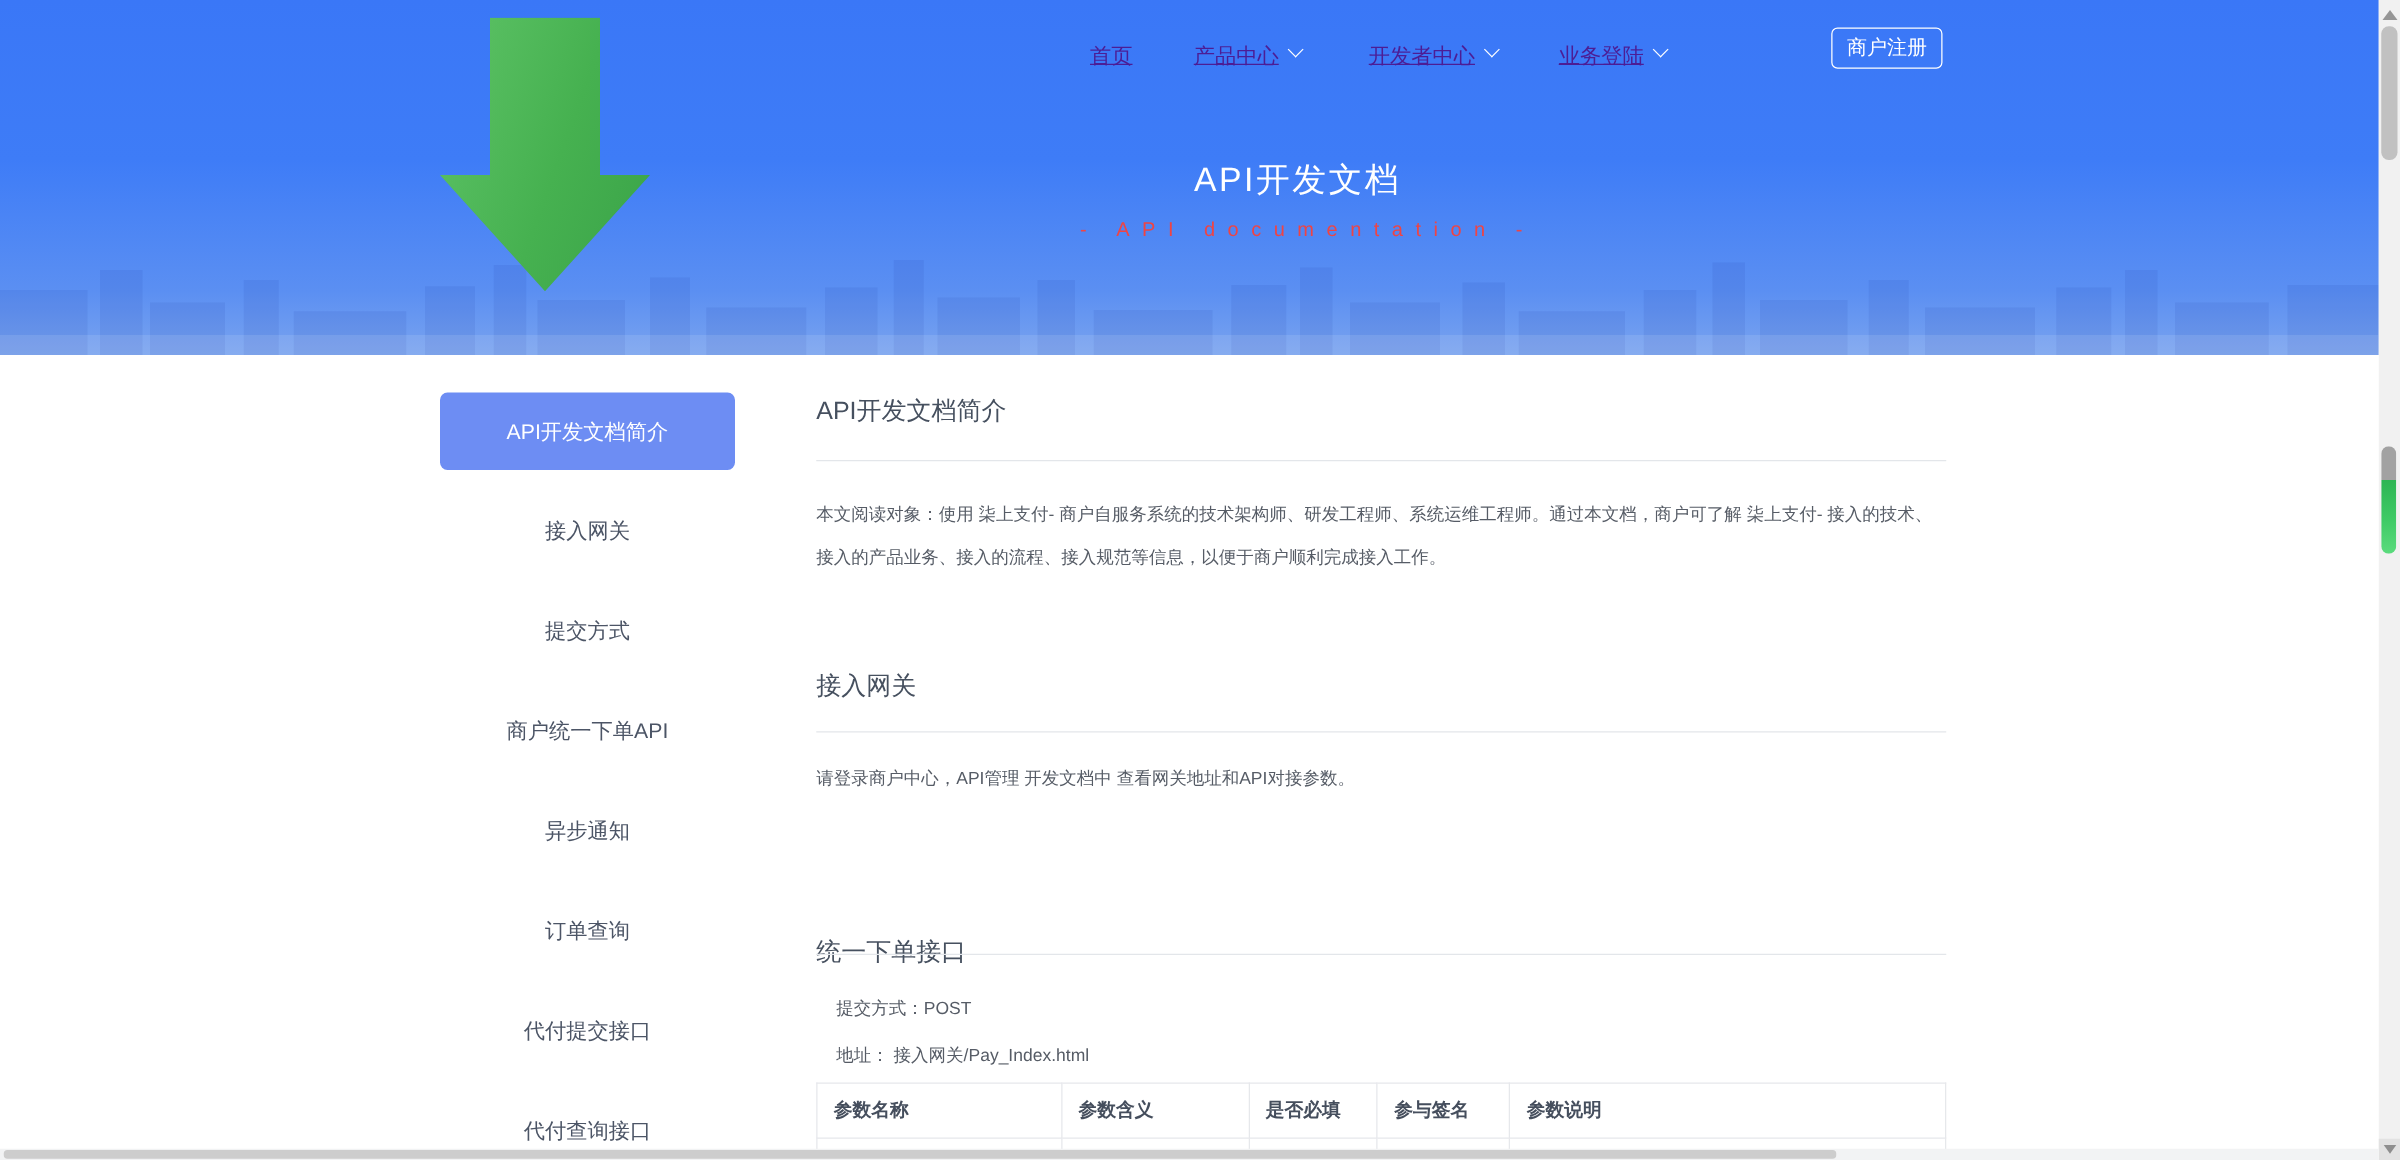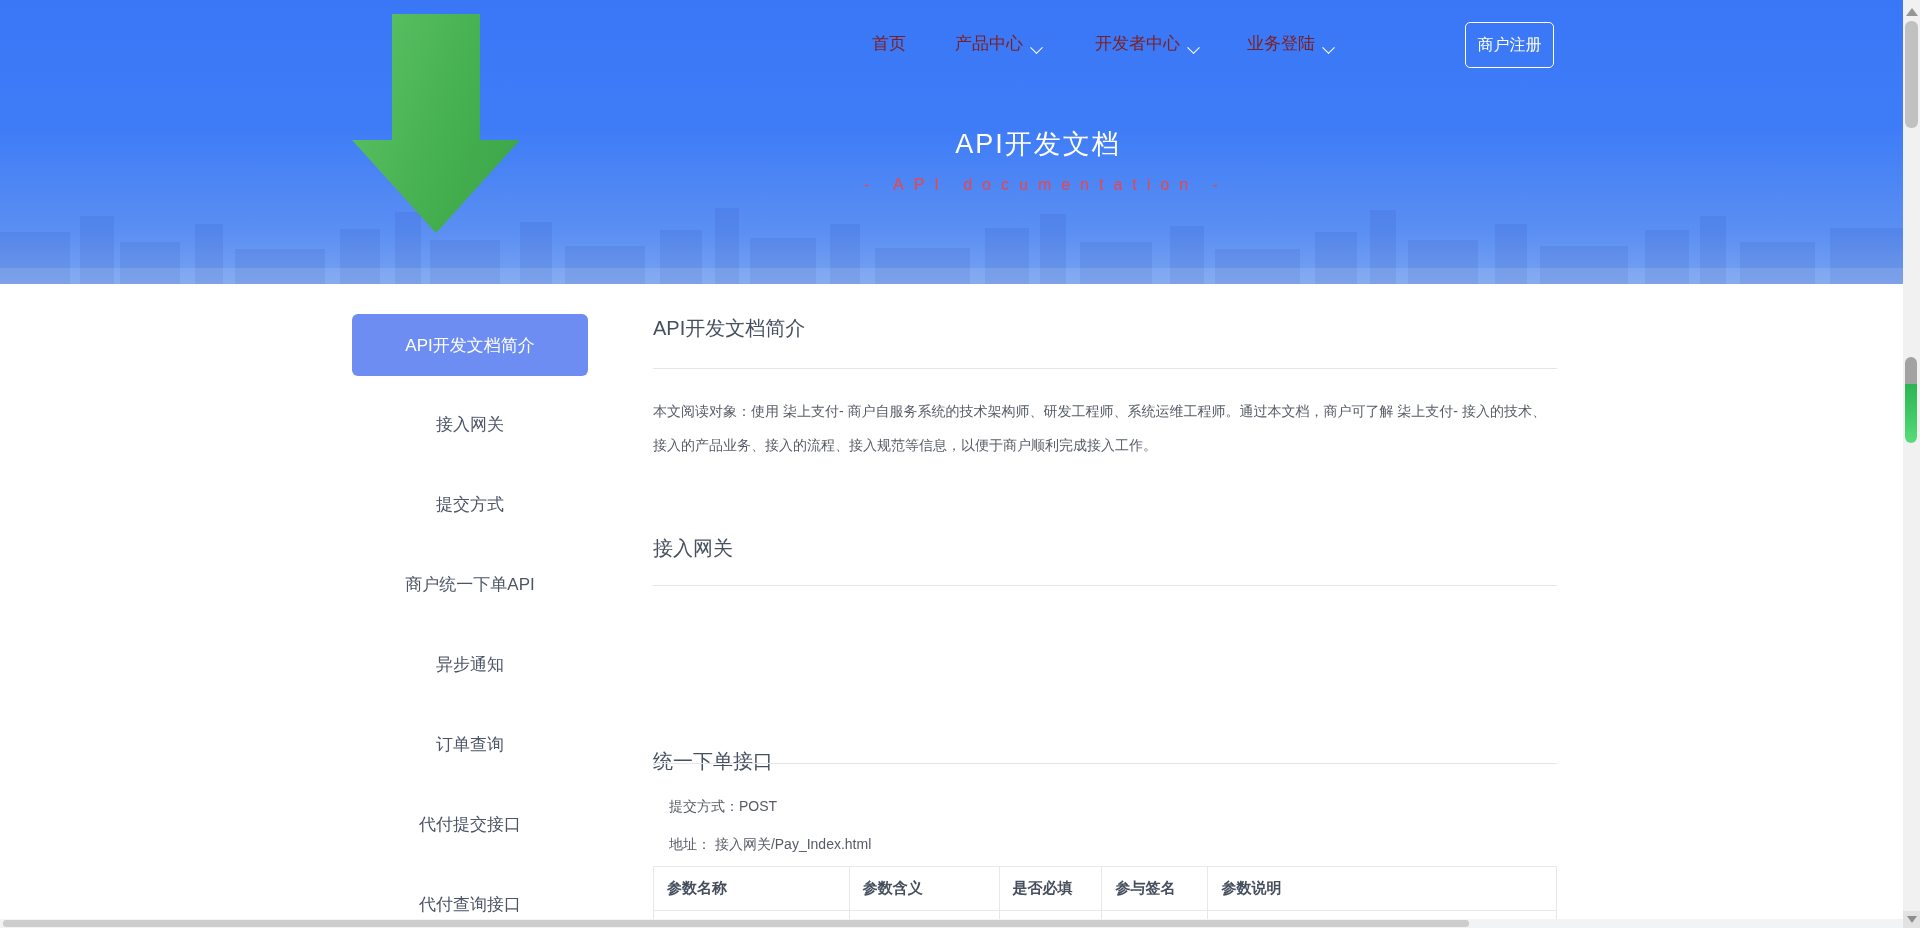--- a/index.html
+++ b/index.html
@@ -12,25 +12,25 @@
           background:linear-gradient(180deg,#3a77f7 0%,#3e7cf7 45%,#5b8ff2 82%,#79a3ef 100%);
           overflow:hidden; }
   .skyline { position:absolute; left:0; bottom:0; width:100%; height:90px; }
 
   .green-arrow { position:absolute; left:352px; top:14px; width:168px; height:219px;
           background:linear-gradient(110deg,#5ec367 0%,#46b150 55%,#3aa348 100%);
           clip-path:polygon(40px 0px,128px 0px,128px 126px,168px 126px,84px 219px,0px 126px,40px 126px);
           filter:drop-shadow(0 2px 3px rgba(10,80,30,.25)); }
 
   
-  .nav-item { position:absolute; top:33px; height:22px; display:flex; align-items:flex-end; gap:9px;
-              color:#7f1d1d; font-size:17px; cursor:pointer; white-space:nowrap; }
+  .nav-item { position:absolute; top:33px; height:22px; display:flex; align-items:center; gap:9px;
+              color:#4c1d95; font-size:17px; cursor:pointer; white-space:nowrap;text-decoration:underline; }
   .chev { width:9px; height:9px; border-right:1.5px solid #fff; border-bottom:1.5px solid #fff;
           transform:rotate(45deg) translate(-2px,-2px); margin-top:-3px; }
-  .register-btn { position:absolute; left:1465px; top:22px; width:89px; height:46px;
+  .register-btn { position:absolute; left:1465px; top:22px; width:89px; height:33px;
           border:1.5px solid #ffffff; border-radius:5px; background:transparent; color:#fff;
           font-size:16px; display:flex; align-items:center; justify-content:center; cursor:pointer; }
 
   .hero-title { position:absolute; left:1038px; top:126px; transform:translateX(-50%);
           color:#fff; font-size:27px; letter-spacing:2px; white-space:nowrap; }
   .hero-subtitle { position:absolute; left:1046px; top:176px; transform:translateX(-50%);
           color:#ef4444; font-size:16px; letter-spacing:10px; white-space:nowrap; }
 
   
   .side-active { position:absolute; left:352px; top:314px; width:236px; height:62px;
@@ -146,20 +146,21 @@
   <div class="side-item" style="top:894px">代付查询接口</div>
 
   <div class="content">
 
     <div class="c-h2" style="top:315px">API开发文档简介</div>
     <div class="c-divider" style="top:368px"></div>
     <div class="c-para" style="top:394px">本文阅读对象：使用 柒上支付- 商户自服务系统的技术架构师、研发工程师、系统运维工程师。通过本文档，商户可了解 柒上支付- 接入的技术、接入的产品业务、接入的流程、接入规范等信息，以便于商户顺利完成接入工作。</div>
 
     <div class="c-h2" style="top:535px">接入网关</div>
     <div class="c-divider" style="top:585px"></div>
+    <div class="c-para" style="top:605px">请登录商户中心，API管理 开发文档中 查看网关地址和API对接参数。</div>
 
     <div class="c-h2" style="top:748px">统一下单接口</div>
     <div class="c-divider" style="top:763px"></div>
     <div class="c-meta" style="top:798px">提交方式：POST</div>
     <div class="c-meta" style="top:836px">地址： 接入网关/Pay_Index.html</div>
 
     <table class="param-table">
       <colgroup>
         <col style="width:196px">
           <col style="width:150px">

